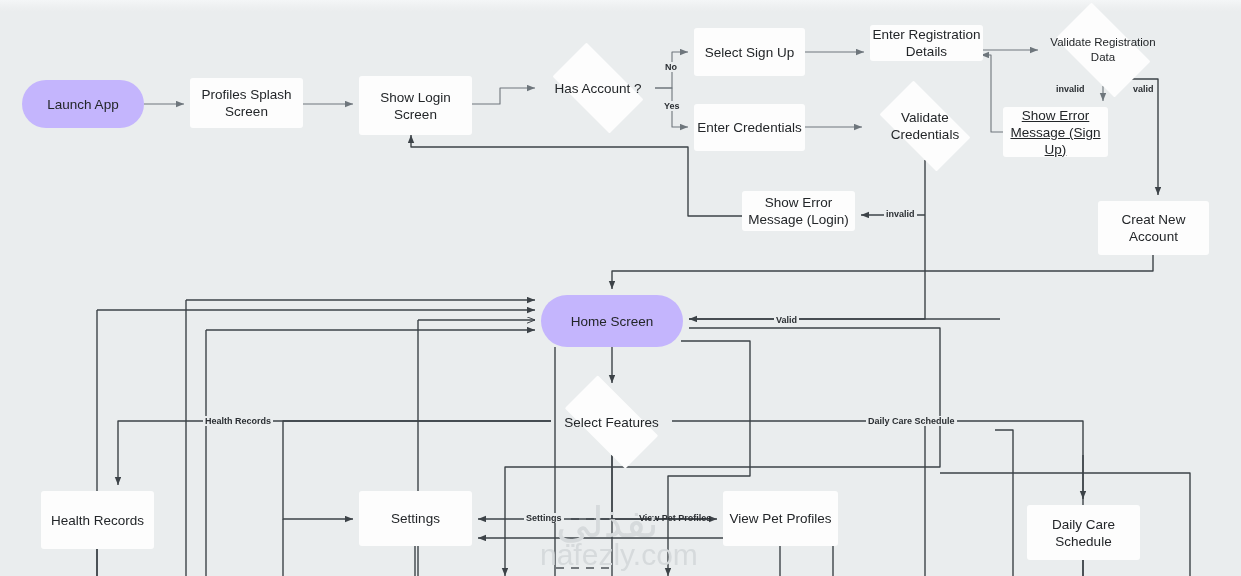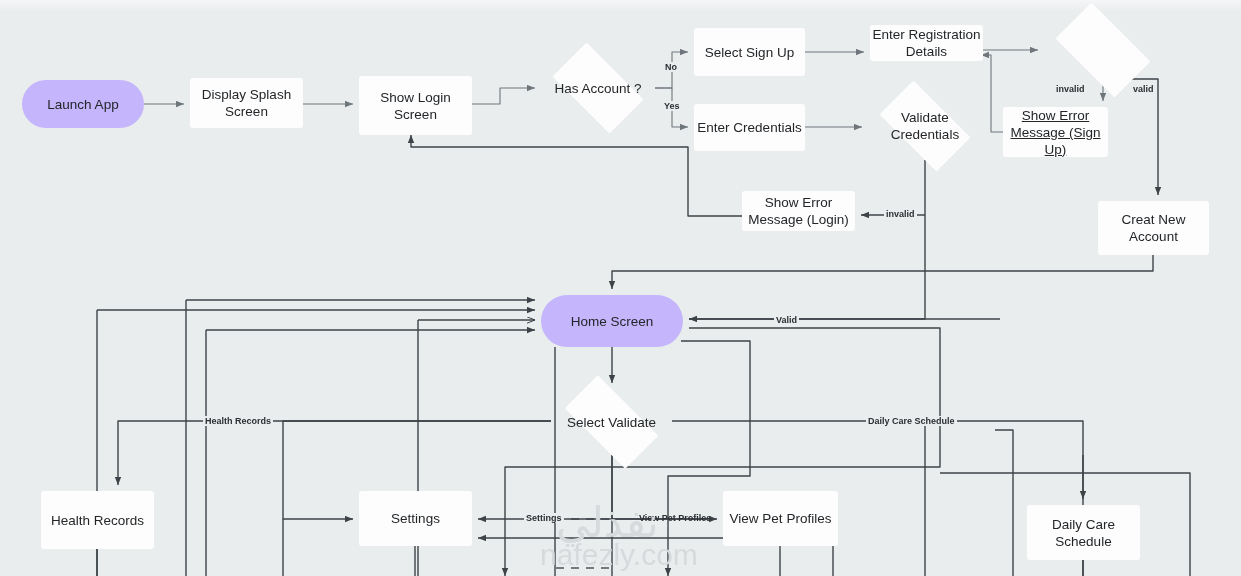--- a/index.html
+++ b/index.html
@@ -176,21 +176,21 @@
       <path d="M556,519 L612,519"></path>
       <path d="M556,568 L612,568"></path>
     </g>
   </svg>
 
   <div class="node term" style="left:22px;top:80px;width:122px;height:48px;">
     <span>Launch App</span>
   </div>
 
   <div class="node box" style="left:190px;top:78px;width:113px;height:50px;">
-    <span>Display Splash Screen</span>
+    <span>Profiles Splash Screen</span>
   </div>
 
   <div class="node box" style="left:359px;top:76px;width:113px;height:59px;">
     <span>Show Login Screen</span>
   </div>
 
   <div class="node diamondwrap" style="left:541px;top:54px;width:114px;height:68px;">
     <div class="dshape"></div>
     <span class="dlabel">Has Account ?</span>
   </div>
@@ -207,41 +207,42 @@
     <span>Enter Registration Details</span>
   </div>
 
   <div class="node diamondwrap" style="left:868px;top:92px;width:114px;height:68px;">
     <div class="dshape"></div>
     <span class="dlabel">Validate Credentials</span>
   </div>
 
   <div class="node diamondwrap" style="left:1044px;top:14px;width:118px;height:72px;font-size:11.5px;line-height:15px;">
     <div class="dshape"></div>
+    <span class="dlabel">Validate Registration Data</span>
   </div>
 
   <div class="node box" style="left:1003px;top:107px;width:105px;height:50px;text-decoration:underline;">
     <span>Show Error Message (Sign Up)</span>
   </div>
 
   <div class="node box" style="left:742px;top:191px;width:113px;height:40px;">
     <span>Show Error Message (Login)</span>
   </div>
 
   <div class="node box" style="left:1098px;top:201px;width:111px;height:54px;justify-content:center;">
     <span>Creat New Account</span>
   </div>
 
   <div class="node term" style="left:541px;top:295px;width:142px;height:52px;">
     <span>Home Screen</span>
   </div>
 
   <div class="node diamondwrap" style="left:551px;top:389px;width:121px;height:66px;">
     <div class="dshape"></div>
-    <span class="dlabel">Select Validate</span>
+    <span class="dlabel">Select Features</span>
   </div>
 
   <div class="node box" style="left:41px;top:491px;width:113px;height:58px;">
     <span>Health Records</span>
   </div>
 
   <div class="node box" style="left:359px;top:491px;width:113px;height:55px;">
     <span>Settings</span>
   </div>
 

